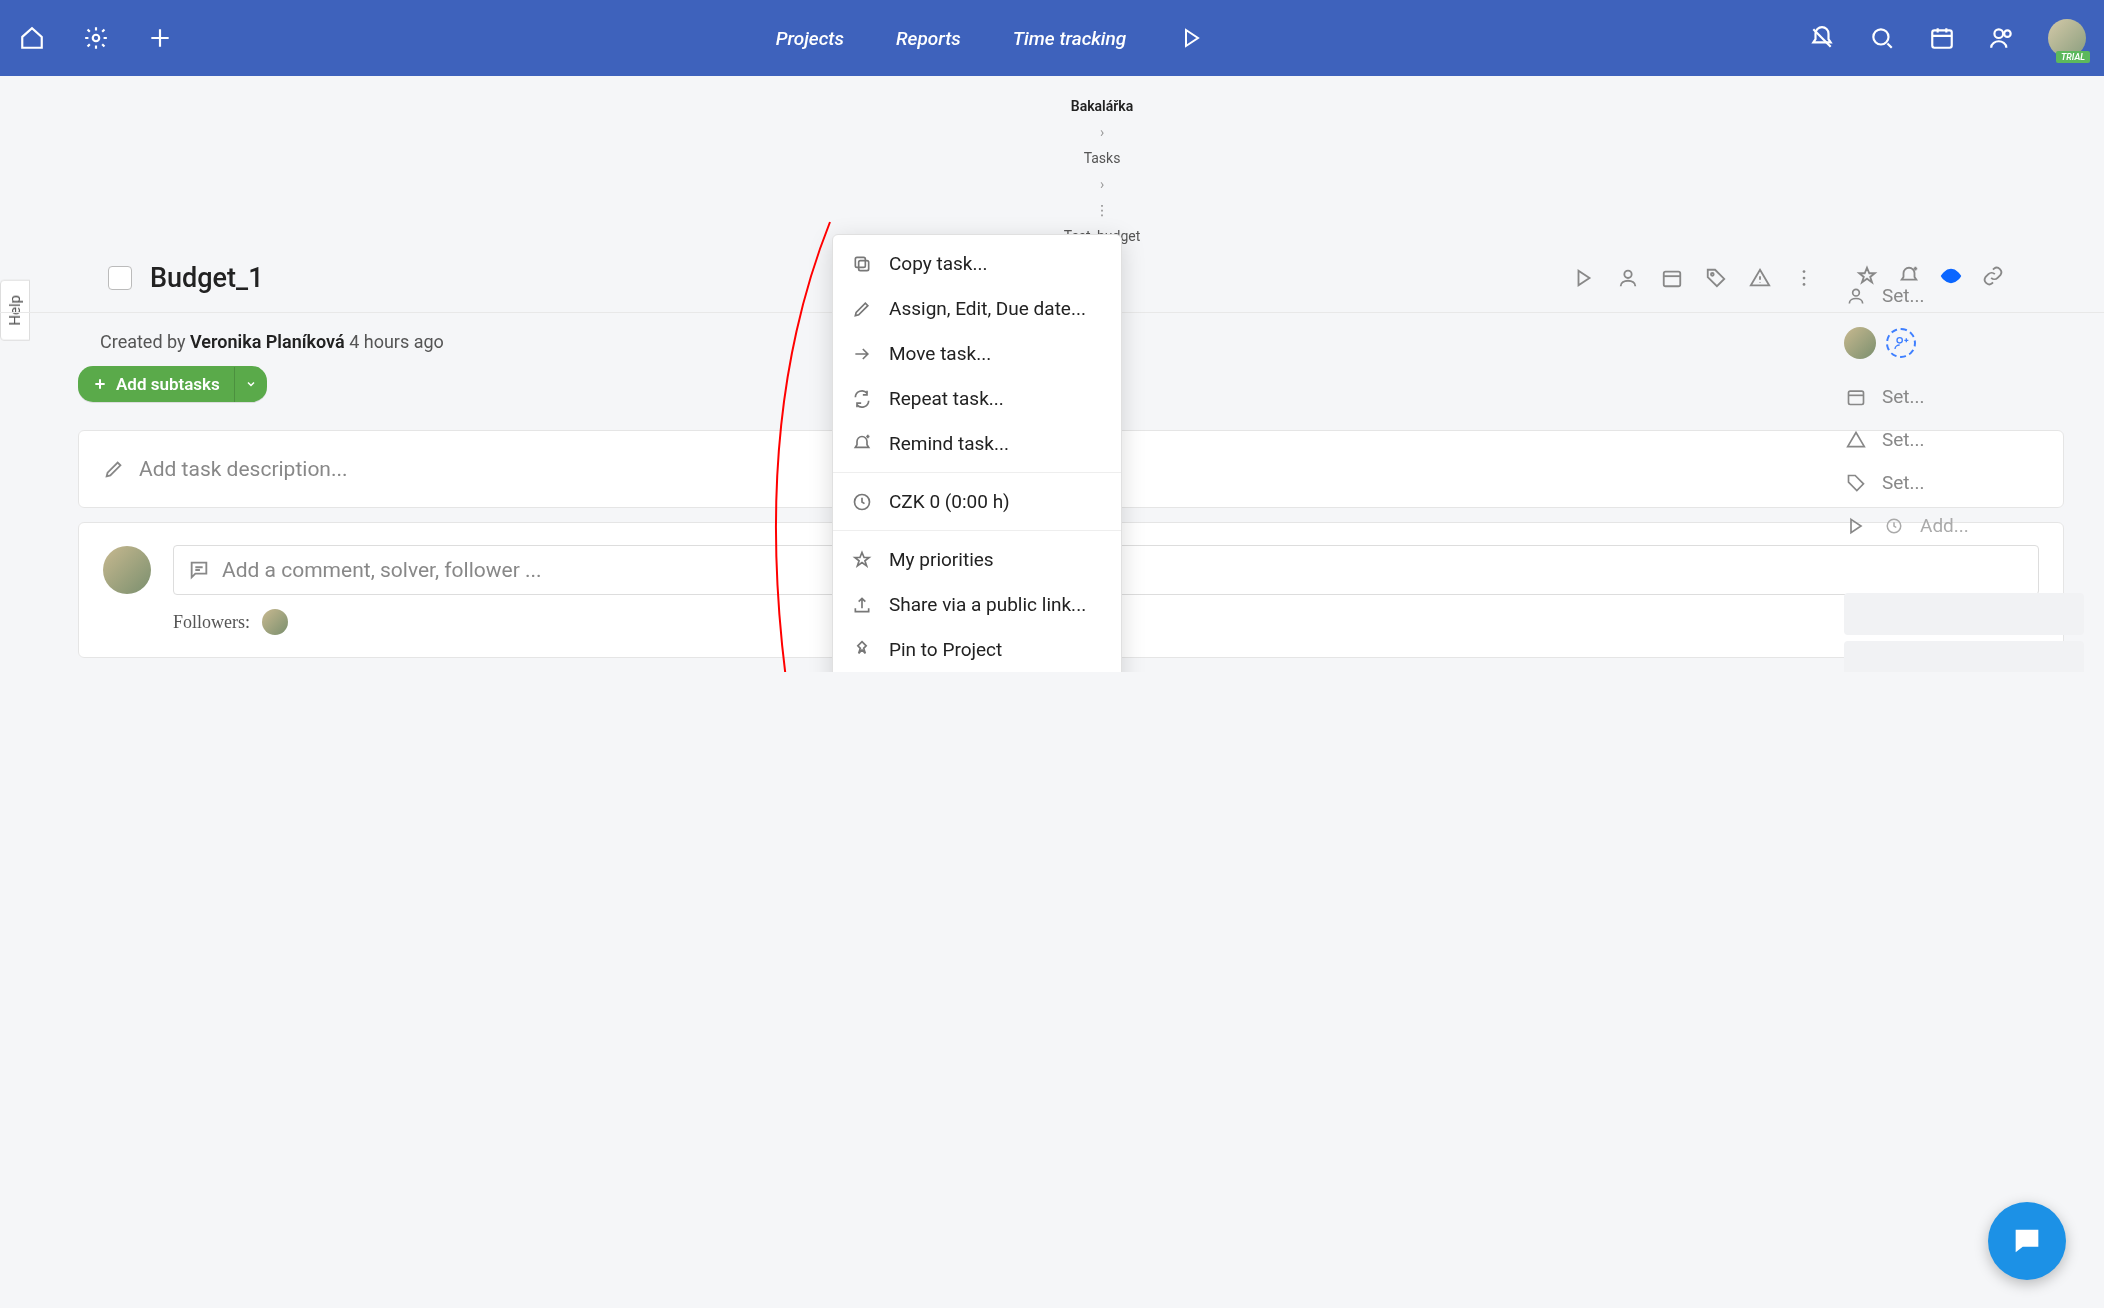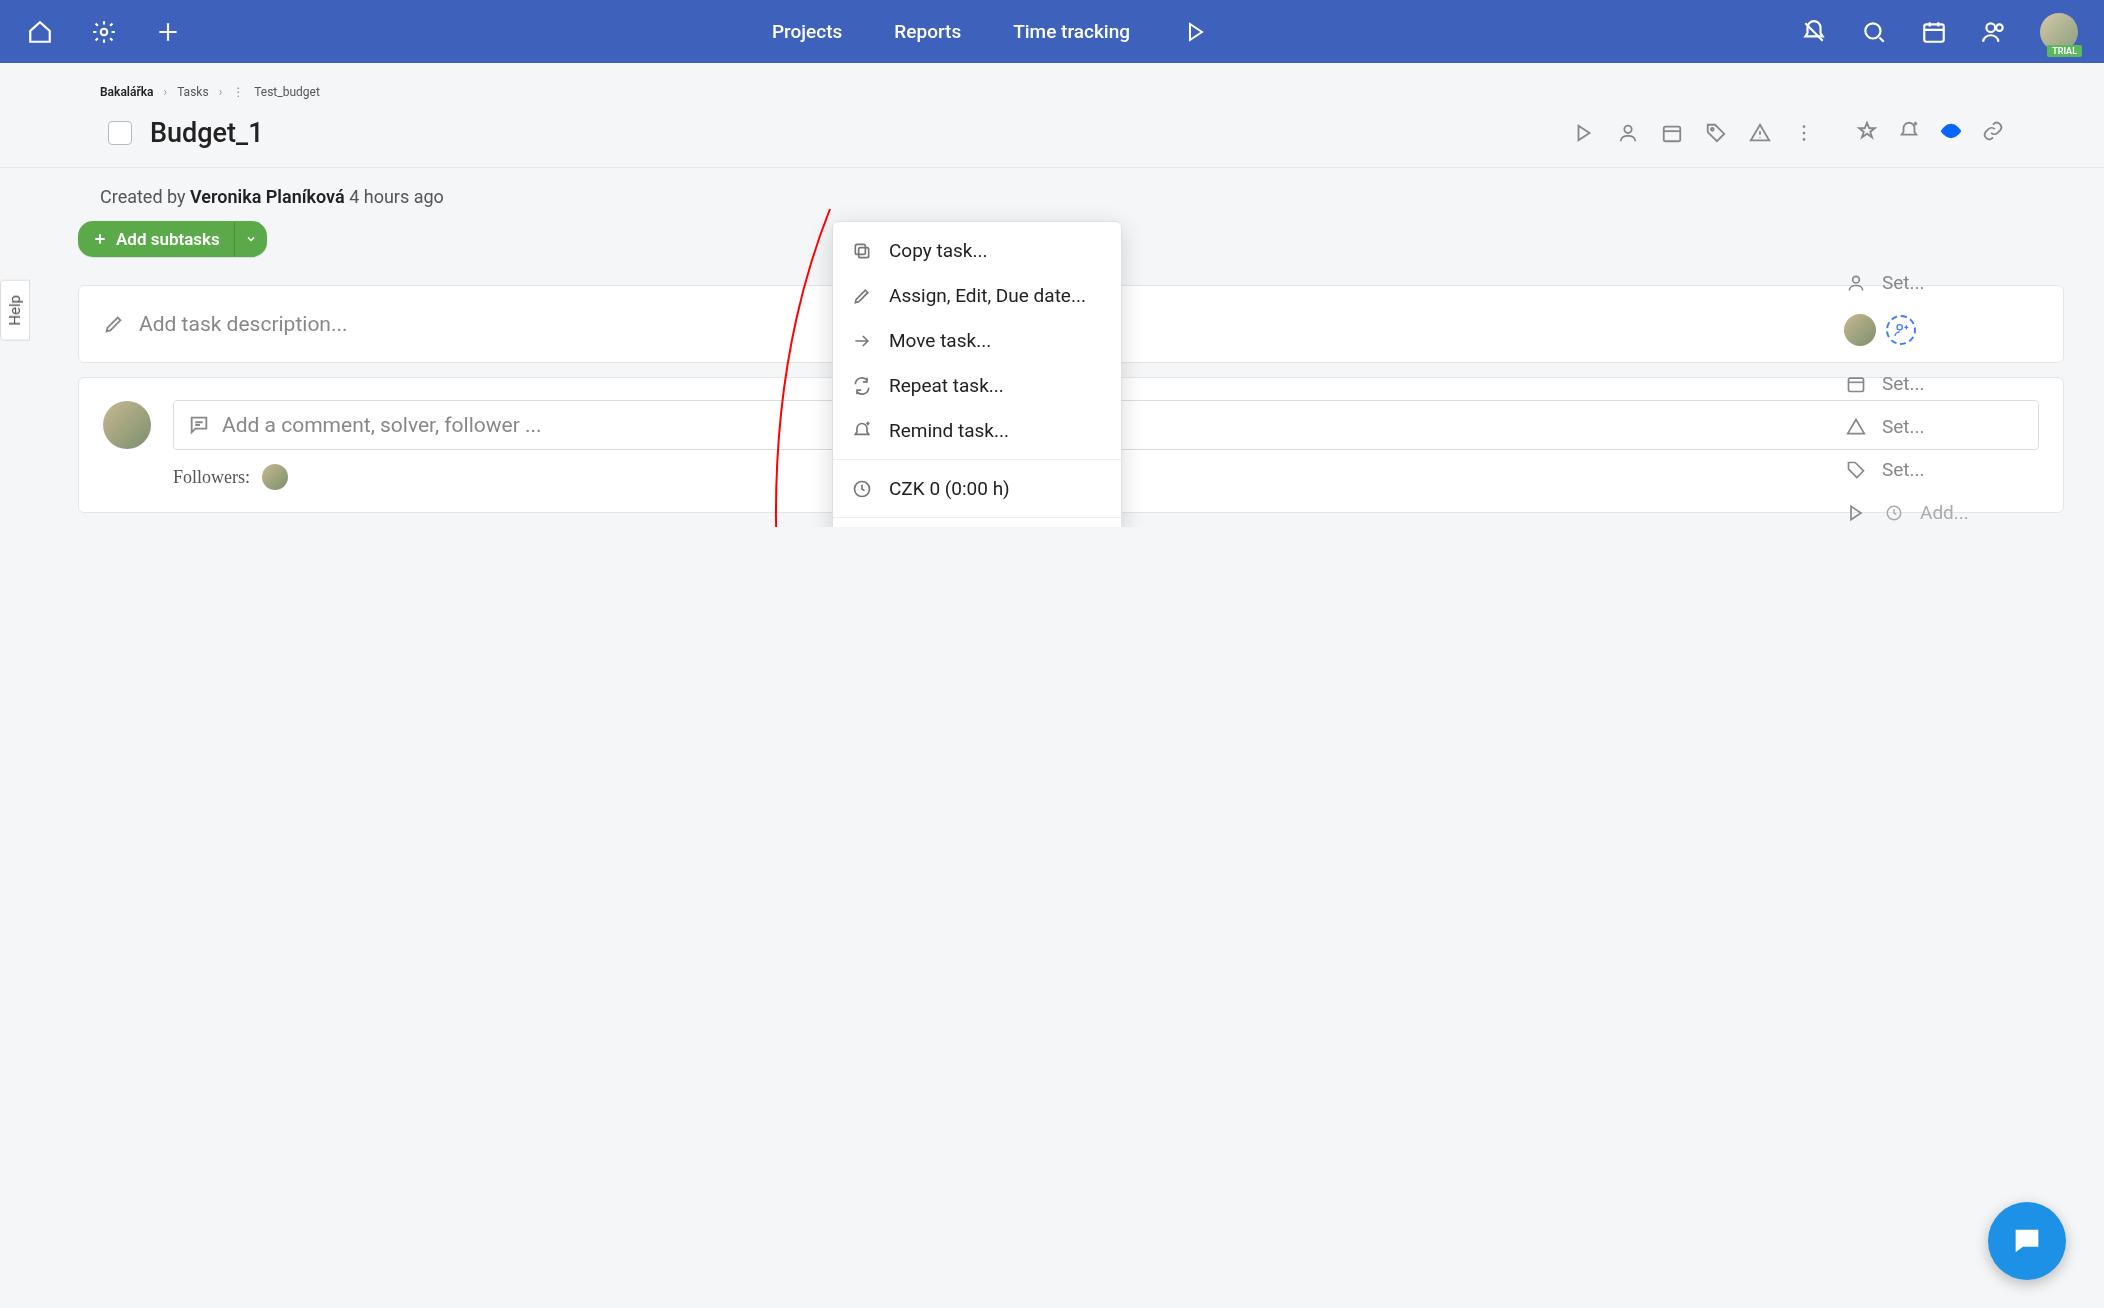--- a/index.html
+++ b/index.html
@@ -1,30 +1,30 @@
 <!DOCTYPE html>
 <html><head>
 <meta charset="utf-8">
 <style>
 * { box-sizing: border-box; margin: 0; padding: 0; }
 body { font-family: -apple-system, BlinkMacSystemFont, "Segoe UI", Roboto, sans-serif; background: #f5f6f8; color: #1a1a1a; overflow: hidden; }
 
-.topbar { background: #3e62bc; height: 63px; display: flex; align-items: center; padding: 0 26px; color: #fff; }
+.topbar { background: #3e62bc; height: 76px; display: flex; align-items: center; padding: 0 18px; color: #fff; font-style: italic; }
 .topbar-left { display: flex; align-items: center; gap: 36px; }
 .topbar-icon { width: 28px; height: 28px; display: flex; align-items: center; justify-content: center; cursor: pointer; }
 .topbar-icon svg { stroke: #fff; }
 .topbar-nav { display: flex; align-items: center; gap: 52px; margin: 0 auto; }
 .topbar-nav-item { color: #fff; font-size: 19px; font-weight: 500; cursor: pointer; }
 .topbar-right { display: flex; align-items: center; gap: 32px; }
 .avatar-top { width: 38px; height: 38px; border-radius: 50%; background: linear-gradient(135deg, #d4c9a8, #8a9e7e); position: relative; }
 .trial-badge { position: absolute; bottom: -6px; right: -4px; background: #5cb85c; color: #fff; font-size: 9px; padding: 1px 5px; border-radius: 2px; font-weight: 600; }
 .help-tab { writing-mode: vertical-rl; transform: rotate(180deg); background: #fff; border: 1px solid #ddd; padding: 14px 5px; font-size: 15px; color: #555; position: fixed; left: 0; top: 280px; border-radius: 0 4px 4px 0; cursor: pointer; }
 
 .main { flex: 1; padding: 0; position: relative; }
-.breadcrumb { display: flex; align-items: center; gap: 10px; padding: 22px 0 12px 100px; font-size: 12px; color: #555; }
+.breadcrumb { display: flex; align-items: center; gap: 10px; padding: 22px 0 12px 100px; font-size: 14px; color: #555; flex-direction: column; }
 .breadcrumb .bc-item { cursor: pointer; }
 .breadcrumb .bc-item.strong { font-weight: 600; color: #222; }
 .breadcrumb .chev { color: #999; }
 .breadcrumb .dots-icon { color: #888; }
 
 .task-header { display: flex; align-items: center; padding: 6px 0 18px 108px; border-bottom: 1px solid #e8e8e8; }
 .task-checkbox { width: 24px; height: 24px; border: 1px solid #bbb; border-radius: 4px; margin-right: 18px; cursor: pointer; background:#fff; }
 .task-title { font-size: 27px; font-weight: 500; color: #222; flex: 1; }
 .task-toolbar { display: flex; align-items: center; gap: 20px; margin-right: 40px; color: #888; }
 .task-toolbar .tb-ic { width: 24px; height: 24px; display: flex; align-items: center; justify-content: center; cursor: pointer; }

